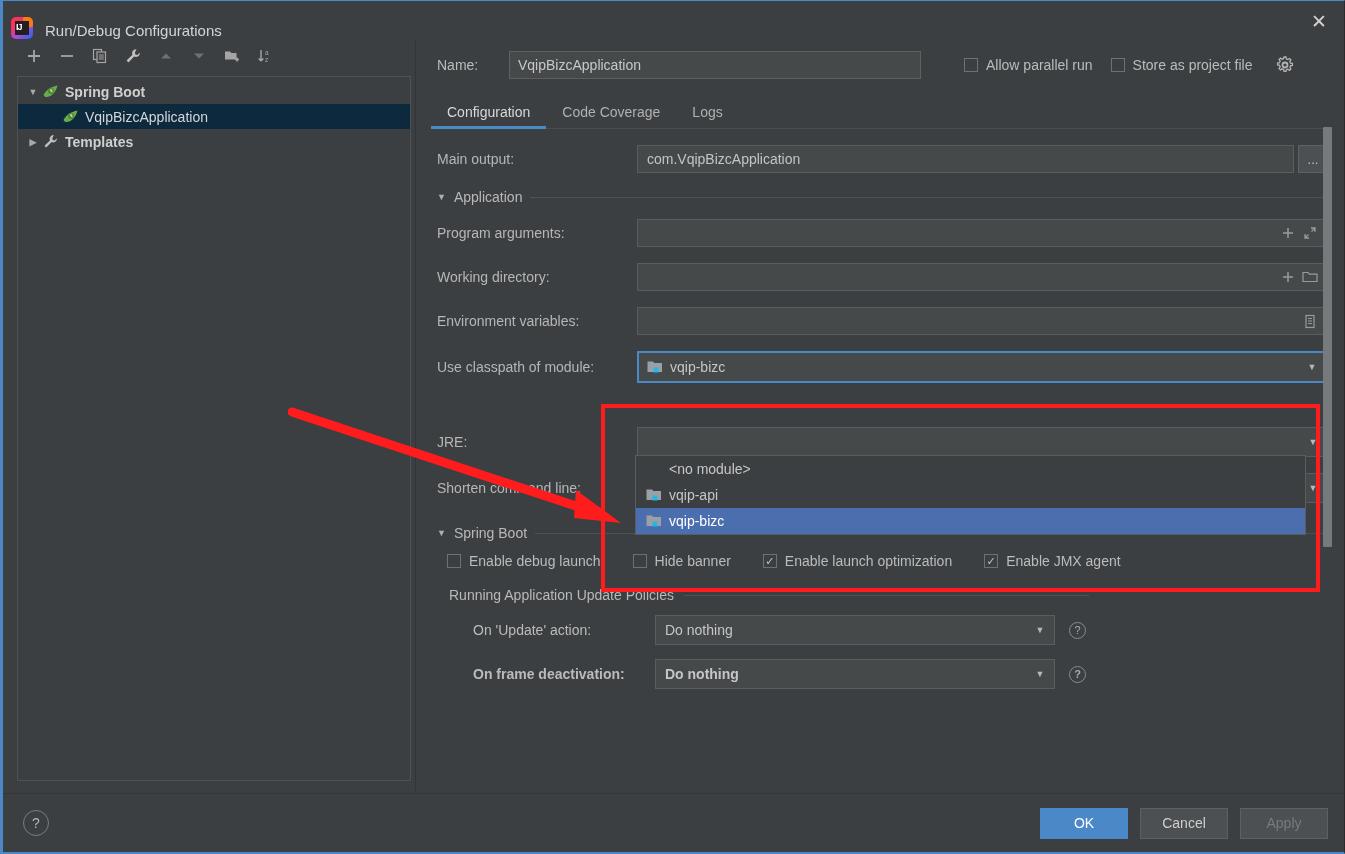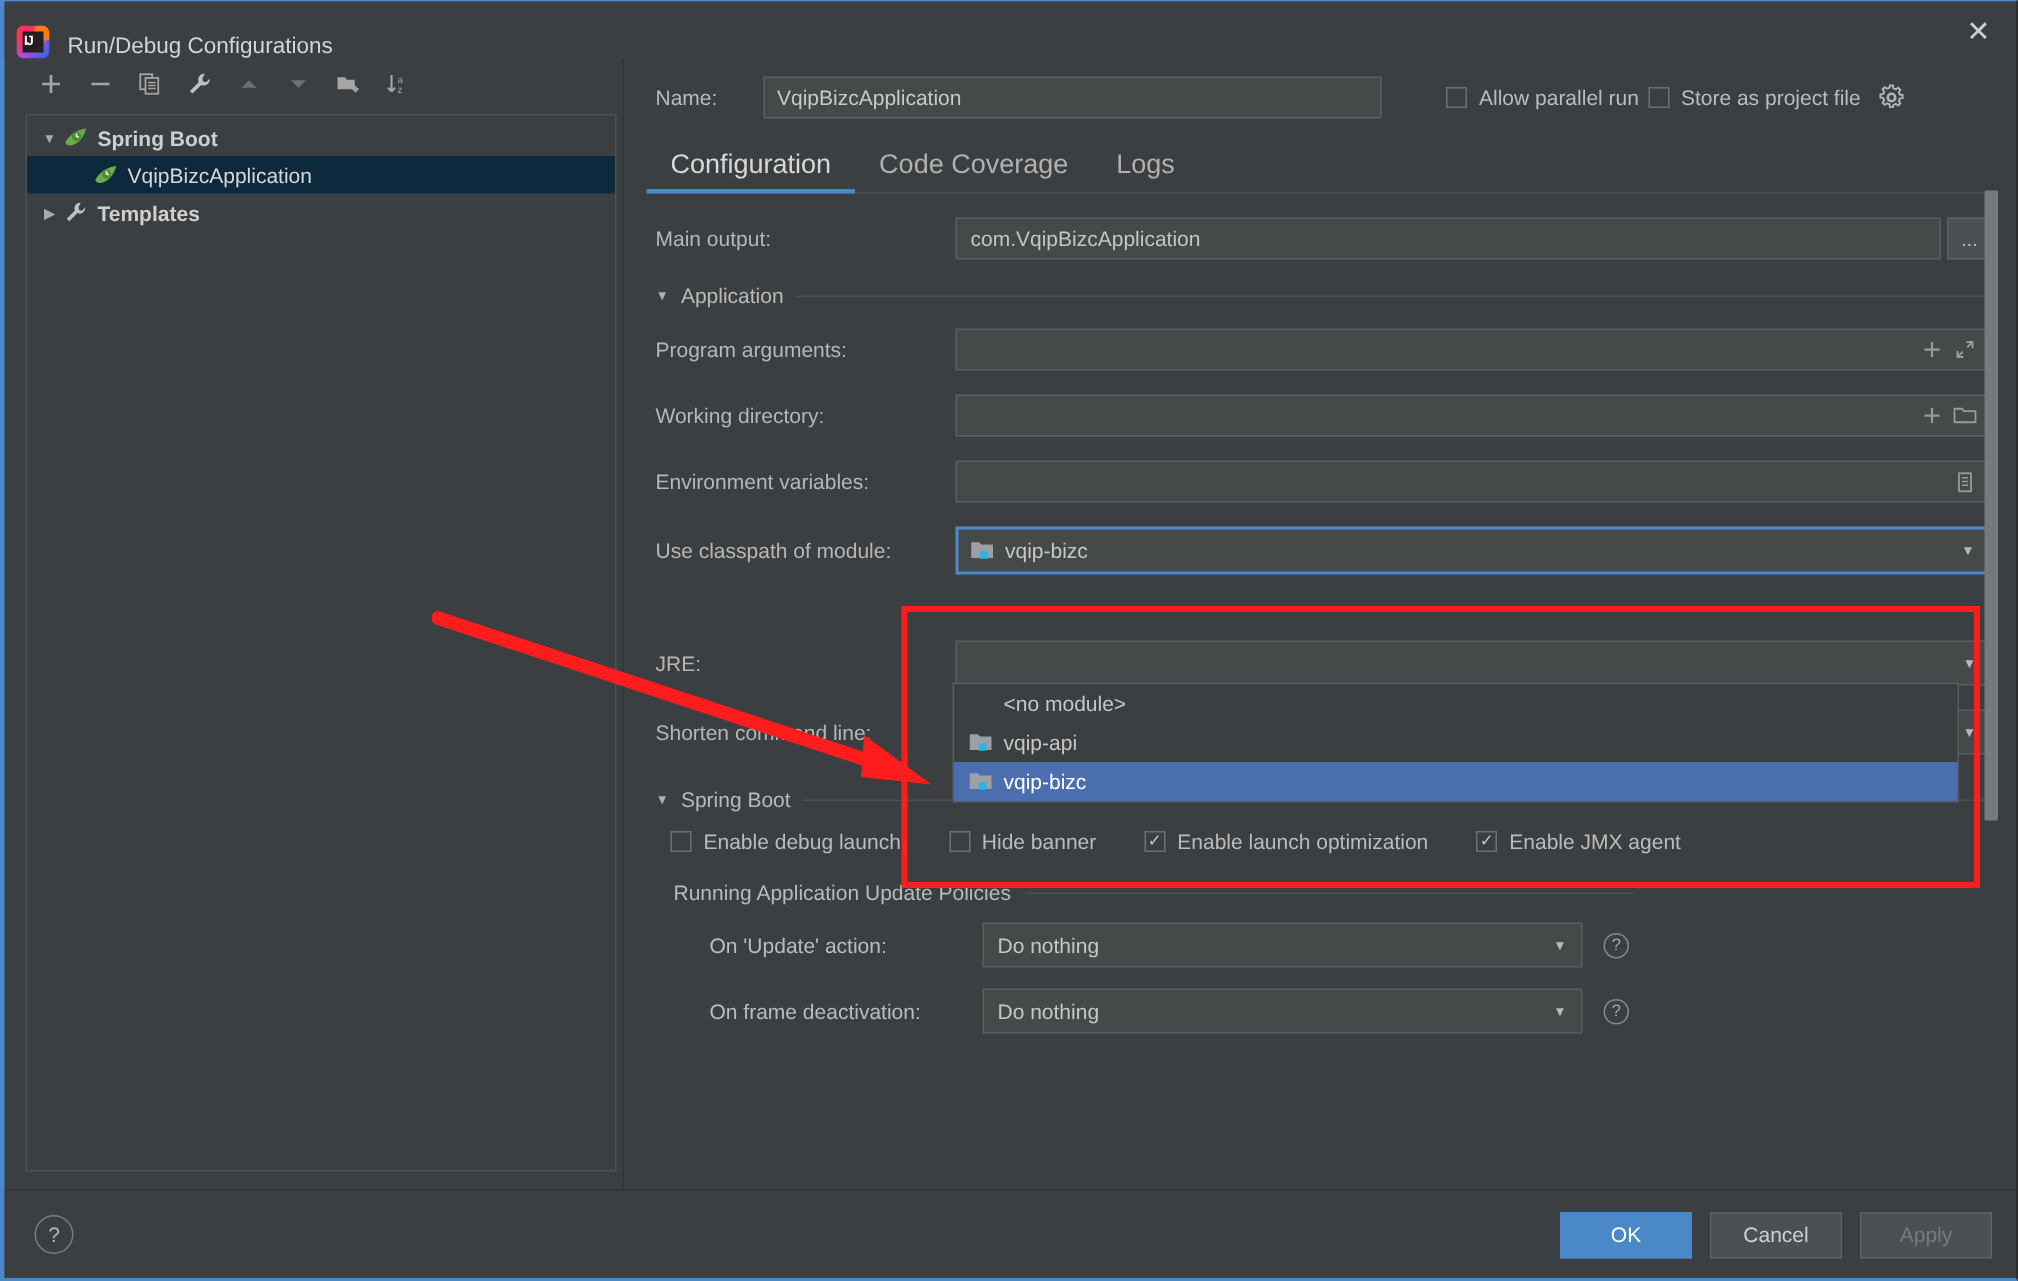--- a/index.html
+++ b/index.html
@@ -96,21 +96,21 @@
   .rightpane { flex: 1; position: relative; padding: 0 0 0 10px; overflow: hidden; }
 
   .name-row { display: flex; align-items: center; height: 52px; padding-left: 12px; }
   .name-label { font-size: 14px; color: #bbbbbb; width: 72px; }
   .name-input {
     width: 412px; height: 28px; background: #45494a;
     border: 1px solid #5e6060; color: #c8c8c8;
     font-size: 14px; padding: 0 8px;
     font-family: "Liberation Sans", sans-serif;
   }
-  .topchecks { display: flex; align-items: center; gap: 6px; margin-left: 43px; }
+  .topchecks { display: flex; align-items: center; gap: 18px; margin-left: 43px; }
   .chk-wrap { display: flex; align-items: center; gap: 8px; cursor: pointer; font-size: 14px; }
   .chk {
     width: 14px; height: 14px; flex: none;
     border: 1px solid #6e7072; background: #3c3f41;
     display: flex; align-items: center; justify-content: center;
   }
   .chk.checked::after {
     content: "✓"; font-size: 11px; color: #c8c8c8; line-height: 1;
   }
   .gear-icon { width: 18px; height: 18px; margin-left: 6px; cursor: pointer; }
@@ -118,21 +118,21 @@
   
   .tabs {
     display: flex; align-items: flex-end; height: 38px;
     padding-left: 6px; position: relative;
   }
   .tabs::after {
     content: ""; position: absolute; left: 6px; right: 14px; bottom: 0;
     height: 1px; background: #4a4d4f;
   }
   .tab {
-    padding: 0 16px 9px 16px; font-size: 18px; color: #b0b0b0;
+    padding: 0 16px 9px 16px; font-size: 14px; color: #b0b0b0;
     cursor: pointer; position: relative;
   }
   .tab.active { color: #d8d8d8; }
   .tab.active::after {
     content: ""; position: absolute; left: 0; right: 0; bottom: 0;
     height: 3px; background: #4a88c7; z-index: 2;
   }
 
   
   .formarea { padding: 16px 16px 0 12px; position: relative; }
@@ -534,21 +534,21 @@
 
       <div style="display:flex;align-items:center;margin:0 0 14px 36px;">
         <span style="font-size:14px;width:182px;">On 'Update' action:</span>
         <div class="small-combo">
           <span class="ctext">Do nothing</span>
           <span class="arrow" style="width:20px;display:flex;align-items:center;justify-content:center;color:#b8b8b8;font-size:9px;">▼</span>
         </div>
         <span class="help-circle">?</span>
       </div>
 
-      <div style="display:flex;align-items:center;margin:0 0 0 36px;">
+      <div style="display:flex;align-items:center;margin:0 0 0 36px;font-weight:bold;">
         <span style="font-size:14px;width:182px;">On frame deactivation:</span>
         <div class="small-combo">
           <span class="ctext">Do nothing</span>
           <span class="arrow" style="width:20px;display:flex;align-items:center;justify-content:center;color:#b8b8b8;font-size:9px;">▼</span>
         </div>
         <span class="help-circle">?</span>
       </div>
 
     </div>
 

